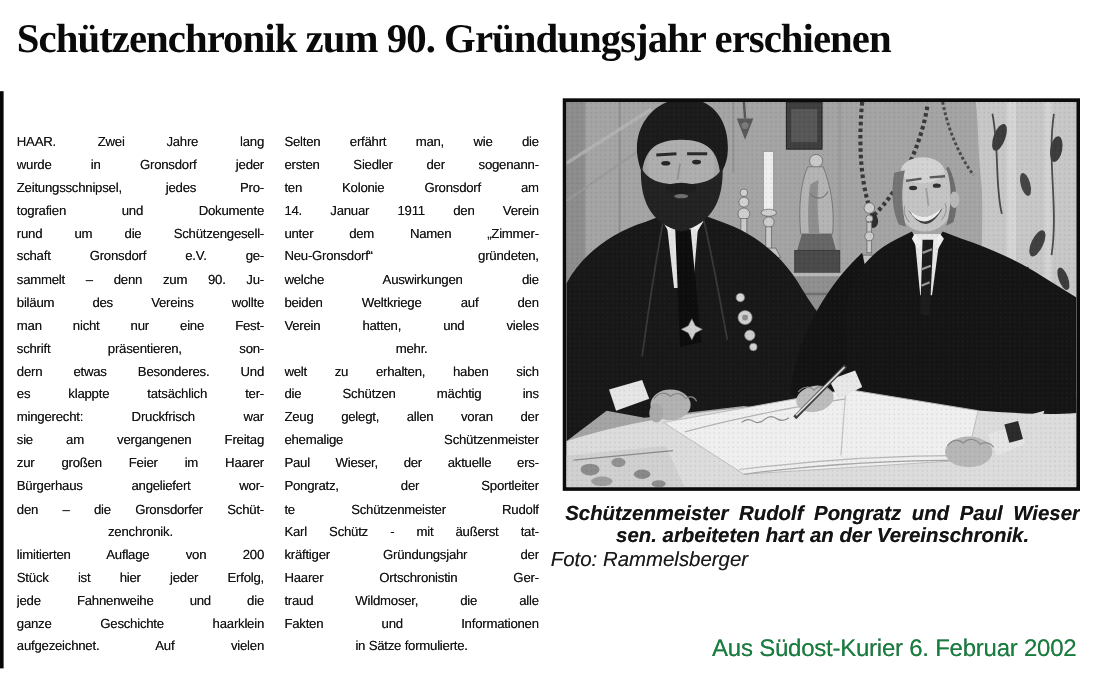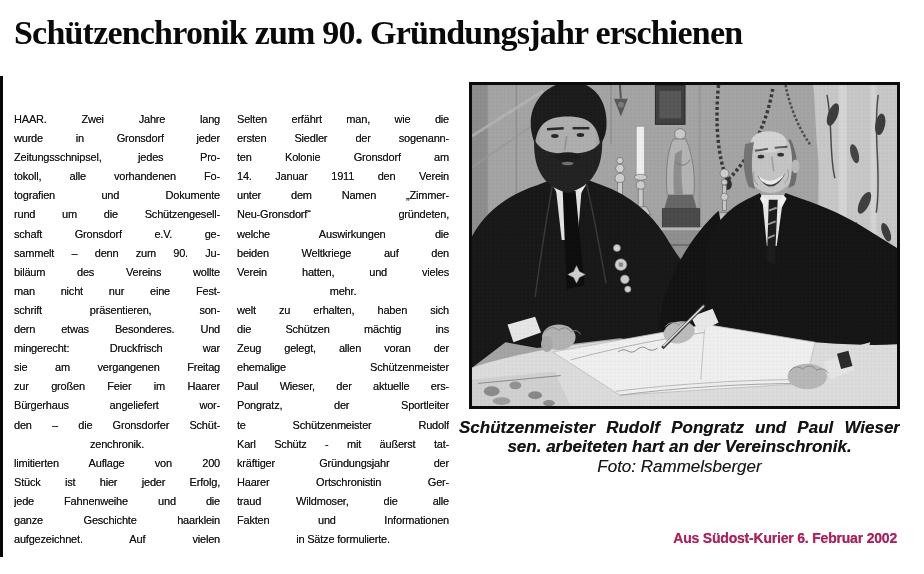--- a/index.html
+++ b/index.html
@@ -26,54 +26,54 @@
   .photo {
     position:absolute; left:469px; top:82px; width:431px; height:327px;
     box-sizing:border-box; border:3px solid #0b0b0b; background:#a4a4a4;
   }
   .photo svg { display:block; width:100%; height:100%; }
   .caption {
     position:absolute; left:459px; top:419px; width:441px; overflow:hidden;
     font-size:17px; font-weight:bold; font-style:italic; line-height:18.5px;
     color:#141414; text-shadow:0 0 0.5px rgba(0,0,0,0.6);
   }
-  .caption .tline { height:18.5px; }
+  .caption .tline { height:18.5px;margin-left:12px; }
   .photo-credit {
-    position:absolute; left:459px; top:457px; width:441px; text-align:center;
+    position:absolute; left:459px; top:457px; width:441px; text-align:left;
     font-size:17px; font-style:italic; color:#1a1a1a;
     text-shadow:0 0 0.4px rgba(0,0,0,0.5);
   }
   .source {
     position:absolute; right:27px; top:530px;
-    font-size:14px; font-weight:bold; color:#be185d; letter-spacing:-0.2px;
+    font-size:20px; font-weight:normal; color:#15803d; letter-spacing:-0.2px;
     text-shadow:0 0 0.4px rgba(0,0,0,0.5);
   }
 </style>
 </head>
 <body>
 
 <div class="page">
 
   <h1 class="headline">Schützenchronik zum 90. Gründungsjahr erschienen</h1>
 
   <div class="edge-line"></div>
 
   <div class="col col1">
       <div class="tline just">HAAR. Zwei Jahre lang</div>
       <div class="tline just">wurde in Gronsdorf jeder</div>
       <div class="tline just">Zeitungsschnipsel, jedes Pro-</div>
-      <div class="tline just">tokoll, alle vorhandenen Fo-</div>
       <div class="tline just">tografien und Dokumente</div>
       <div class="tline just">rund um die Schützengesell-</div>
       <div class="tline just">schaft Gronsdorf e.V. ge-</div>
       <div class="tline just">sammelt – denn zum 90. Ju-</div>
       <div class="tline just">biläum des Vereins wollte</div>
       <div class="tline just">man nicht nur eine Fest-</div>
       <div class="tline just">schrift präsentieren, son-</div>
       <div class="tline just">dern etwas Besonderes. Und</div>
+      <div class="tline just">es klappte tatsächlich ter-</div>
       <div class="tline just">mingerecht: Druckfrisch war</div>
       <div class="tline just">sie am vergangenen Freitag</div>
       <div class="tline just">zur großen Feier im Haarer</div>
       <div class="tline just">Bürgerhaus angeliefert wor-</div>
       <div class="tline just">den – die Gronsdorfer Schüt-</div>
       <div class="tline">zenchronik.</div>
       <div class="tline just">limitierten Auflage von 200</div>
       <div class="tline just">Stück ist hier jeder Erfolg,</div>
       <div class="tline just">jede Fahnenweihe und die</div>
       <div class="tline just">ganze Geschichte haarklein</div>

